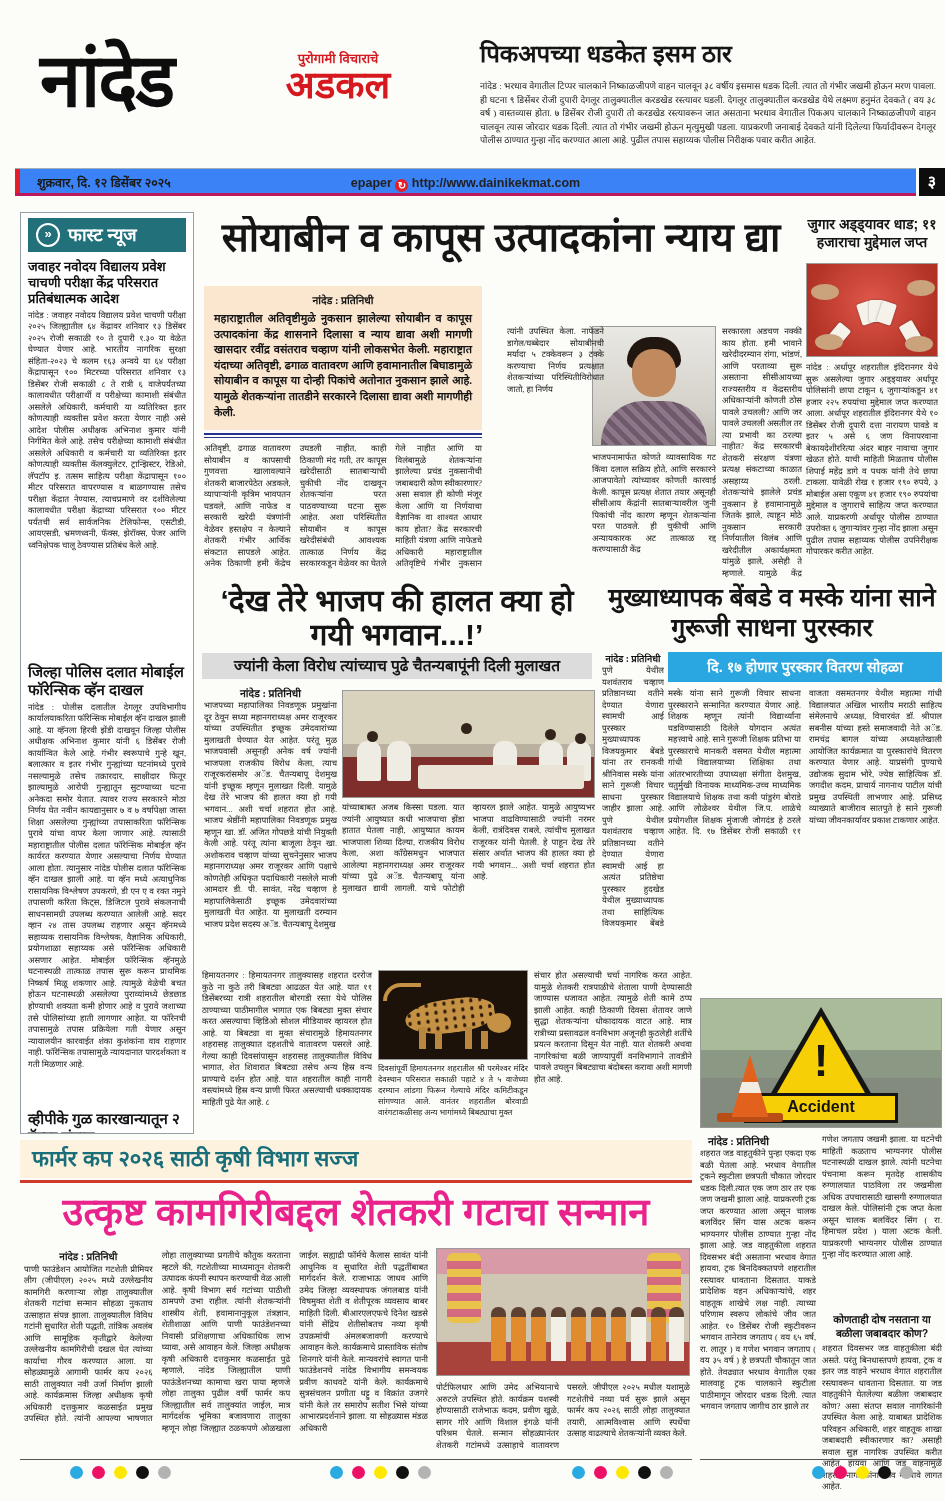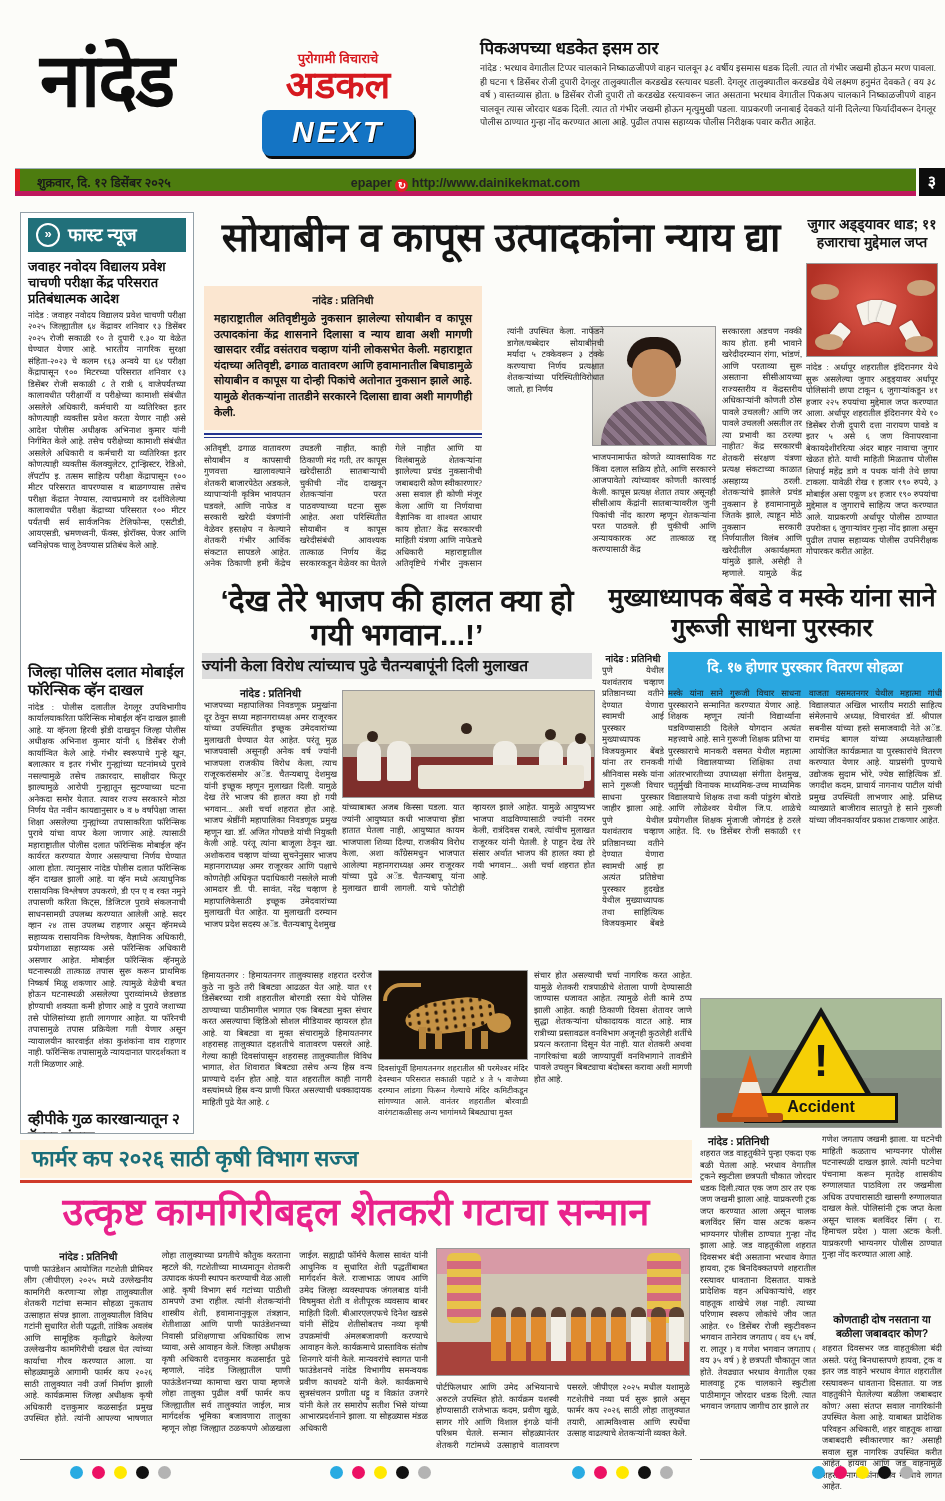--- a/index.html
+++ b/index.html
@@ -13,21 +13,21 @@
   .cols3{column-count:3;column-gap:9px}
   .byline{font-weight:bold;font-size:10.5px;text-align:center}
 
   
   .citylogo{font:900 74px/1.05 "Liberation Sans",sans-serif;color:#0d0d0d;letter-spacing:-2px}
   .tagline{color:#d6191f;font:bold 13px/1.1 "Liberation Sans",sans-serif;text-align:center}
   .brand{color:#d6191f;font:900 38px/1.05 "Liberation Sans",sans-serif;text-align:center}
   .nextbox{background:#1474c4;border-radius:8px;box-shadow:2px 3px 0 #0d0d0d;
            color:#fff;font:900 italic 30px/44px "Liberation Sans",sans-serif;
            text-align:center;letter-spacing:3px;text-shadow:1px 1px 0 #0d0d0d}
-  .datestrip{background:#4d7c0f;border-top:1px solid #9fb0b8;border-bottom:5px solid #be185d}
+  .datestrip{background:#3b82f6;border-top:1px solid #9fb0b8;border-bottom:3px solid #be185d}
   .redbar{position:absolute;left:0;top:0;width:5px;height:100%;background:#e31e24}
   .datetxt{font:bold 12.5px/28px "Liberation Sans",sans-serif;padding-left:14px;color:#1a1a1a}
   .epaper{position:absolute;left:0;right:0;top:0;text-align:center;font:bold 12.5px/28px "Liberation Sans",sans-serif;color:#222}
   .epicon{display:inline-block;width:13px;height:13px;border-radius:50%;background:#e31e24;color:#fff;
           font:bold 10px/13px "Liberation Sans",sans-serif;text-align:center;vertical-align:-2px}
   .pagebox{background:#0d0d0d;color:#fff;font:bold 16px/28px "Liberation Sans",sans-serif;text-align:center}
 
   
   .fastbox{border:1px solid #93a0a8;background:#fff;padding:5px 7px}
   .fasthead{background:#21707a;color:#fff;font:bold 18px/34px "Liberation Sans",sans-serif;
@@ -36,21 +36,21 @@
           text-align:center;font:bold 13px/18px "Liberation Sans",sans-serif}
   .fnh{font:bold 13px/1.22 "Liberation Sans",sans-serif;margin:7px 0 3px;color:#101010}
   .fnh2{font:bold 15px/1.2 "Liberation Sans",sans-serif;margin:8px 0 3px}
 
   .mainhead{font:900 40px/1.05 "Liberation Sans",sans-serif;text-align:center;white-space:nowrap;overflow:hidden}
   .leadbox{background:#fbe6d0;padding:7px 10px;overflow:hidden}
   .leadtxt{font-size:11px;line-height:1.42;font-weight:bold}
   .bluerule{border-top:2.5px solid #23348f;border-bottom:1.5px solid #23348f;height:5px}
   .kicker{background:#3b9b3e;color:#fff;font:bold 15.5px/30px "Liberation Sans",sans-serif;text-align:center}
   .bluebox{background:#2aa7e0;color:#fff;font:bold 14.5px/30px "Liberation Sans",sans-serif;text-align:center}
-  .graybar{background:#dcdcdc;font:bold 15.5px/26px "Liberation Sans",sans-serif;}
+  .graybar{background:#dcdcdc;font:bold 15.5px/26px "Liberation Sans",sans-serif;text-align:center}
   .h2a{font:900 30px/1.12 "Liberation Sans",sans-serif;text-align:center}
   .h2b{font:800 25px/1.2 "Liberation Sans",sans-serif;text-align:center}
   .h2c{font:900 26px/1.1 "Liberation Sans",sans-serif;text-align:center;white-space:nowrap;overflow:hidden}
   .h2d{font:900 21px/1.35 "Liberation Sans",sans-serif;text-align:center}
   .subh2{font:bold 10.5px/1.3 "Liberation Sans",sans-serif;text-align:center;margin:3px 0}
   .sideh{font:bold 14px/1.25 "Liberation Sans",sans-serif;text-align:center}
 
   .banner{background:#fdf2de;color:#196e79;font:bold 22px/38px "Liberation Sans",sans-serif;padding-left:12px}
   .redrule{background:#cf3b2a}
   .pinkhead{font:900 38px/1.2 "Liberation Sans",sans-serif;color:#e9228c;text-align:center;white-space:nowrap;overflow:hidden}
@@ -95,24 +95,23 @@
   .dot{width:13px;height:13px;border-radius:50%;display:inline-block}
 </style>
 </head>
 <body>
 
 <div class="page">
 
   <div class="abs citylogo" style="left:40px;top:42px;width:218px;height:112px">नांदेड</div>
   <div class="abs tagline" style="left:256px;top:52px;width:164px">पुरोगामी विचाराचे</div>
   <div class="abs brand" style="left:256px;top:66px;width:164px">अडकल</div>
-  <div class="abs nextbox" style="left:262px;top:110px;width:152px;height:46px">NEXT</div>
 
   <div class="abs" style="left:480px;top:36px;width:456px;height:130px">
-    <div class="hfont" style="font-weight:900;font-size:17px;margin-bottom:3px">पिकअपच्या धडकेत इसम ठार</div>
+    <div class="hfont" style="font-weight:900;font-size:24px;margin-bottom:11px">पिकअपच्या धडकेत इसम ठार</div>
     <div class="bodytxt j" style="font-size:9px;line-height:1.5;height:104px">नांदेड :  भरधाव वेगातील टिप्पर चालकाने निष्काळजीपणे वाहन चालवून ३८ वर्षीय इसमास धडक दिली. त्यात तो गंभीर जखमी होऊन मरण पावला. ही घटना ९ डिसेंबर रोजी दुपारी देगलूर तालुक्यातील करडखेड रस्त्यावर घडली.  देगलूर तालुक्यातील करडखेड येथे लक्ष्मण हनुमंत देवकते ( वय ३८ वर्ष ) वास्तव्यास होता. ७ डिसेंबर रोजी दुपारी तो करडखेड रस्त्यावरून जात असताना भरधाव वेगातील पिकअप चालकाने निष्काळजीपणे वाहन चालवून त्यास जोरदार धडक दिली. त्यात तो गंभीर जखमी होऊन मृत्युमुखी पडला. याप्रकरणी जनाबाई देवकते यांनी दिलेल्या फिर्यादीवरून देगलूर पोलीस ठाण्यात गुन्हा नोंद करण्यात आला आहे. पुढील तपास सहाय्यक पोलीस निरीक्षक पवार करीत आहेत.</div>
   </div>
 
   <div class="abs datestrip" style="left:15px;top:168px;width:901px;height:28px">
     <span class="redbar"></span>
     <span class="abs datetxt" style="left:8px;top:0">शुक्रवार, दि. १२ डिसेंबर २०२५</span>
     <span class="epaper">
       <span>epaper</span>
       <span class="epicon">↻</span>
       <span>http://www.dainikekmat.com</span>
@@ -183,21 +182,21 @@
     <span class="mhead" style="left:202px;top:38px"></span>
     <span class="mhead" style="left:232px;top:42px"></span>
   </div>
   <div class="abs bodytxt j cols2" style="left:342px;top:802px;width:253px;height:128px">यांच्याबाबत अजब किस्सा घडला. यात ज्यांनी आयुष्यात कधी भाजपाचा झेंडा हातात घेतला नाही, आयुष्यात कायम भाजपाला शिव्या दिल्या, राजकीय विरोध केला, अशा काँग्रेसमधुन भाजपात आलेल्या महानगराध्यक्ष अमर राजूरकर यांच्या पुढे अॅड. चैतन्यबापू यांना मुलाखत द्यावी लागली. याचे फोटोही व्हायरल झाले आहेत. यामुळे आयुष्यभर भाजपा वाढविण्यासाठी ज्यांनी नरमर केली, रात्रंदिवस राबले, त्यांचीच मुलाखत राजूरकर यांनी घेतली. हे पाहून देख तेरे संसार अर्थात भाजप की हालत क्या हो गयी भगवान... अशी चर्चा शहरात होत आहे.</div>
 
   <div class="abs h2b" style="left:602px;top:582px;width:340px;height:64px">मुख्याध्यापक बेंबडे व मस्के यांना साने गुरूजी साधना पुरस्कार</div>
   <div class="abs" style="left:602px;top:652px;width:62px;height:280px">
     <div style="font-weight:bold;font-size:9.5px;text-align:center">नांदेड : प्रतिनिधी</div>
     <div class="bodytxt j" style="height:262px">पुणे येथील यशवंतराव चव्हाण प्रतिष्ठानच्या वतीने देण्यात येणारा स्वामची आई पुरस्कार मुख्याध्यापक विजयकुमार बेंबडे यांना तर रानकवी श्रीनिवास मस्के यांना साने गुरूजी विचार साधना पुरस्कार जाहीर झाला आहे.  पुणे येथील यशवंतराव चव्हाण प्रतिष्ठानच्या वतीने देण्यात येणारा स्वामची आई हा अत्यंत प्रतिष्ठेचा पुरस्कार हुदखेड येथील मुख्याध्यापक तथा साहित्यिक विजयकुमार बेंबडे आणि त्यांच्या मातोश्री भारदाबाई धोंडीराम बेंबडे यांना जाहीर झाला आहे. प्रसिध्द रानकवी तथा गिरगाव येथील हु.वहिजीं स्मारक विद्यालयाचे शिक्षक श्रीनिवास</div>
   </div>
-  <div class="abs bluebox" style="left:668px;top:652px;width:274px;height:46px">दि. १७ होणार पुरस्कार वितरण सोहळा</div>
+  <div class="abs bluebox" style="left:668px;top:652px;width:274px;height:30px">दि. १७ होणार पुरस्कार वितरण सोहळा</div>
   <div class="abs bodytxt j cols2" style="left:668px;top:688px;width:274px;height:244px">मस्के यांना साने गुरूजी विचार साधना पुरस्काराने सन्मानित करण्यात येणार आहे. शिक्षक म्हणून त्यांनी विद्यार्थ्यांना घडविण्यासाठी दिलेले योगदान अत्यंत महत्त्वाचे आहे. साने गुरूजी शिक्षक प्रतिभा या पुरस्काराचे मानकरी वसमत येथील महात्मा गांधी विद्यालयाच्या शिक्षिका तथा आंतरभारतीच्या उपाध्यक्षा संगीता देशमुख, चतुर्मुखी विनायक माध्यमिक-उच्च माध्यमिक विद्यालयाचे शिक्षक तथा कवी पांडुरंग बोराडे आणि लोळेश्वर येथील जि.प. शाळेचे प्रयोगशील शिक्षक मुंजाजी जोगदंड हे ठरले आहेत. दि. १७ डिसेंबर रोजी सकाळी ११ वाजता वसमतनगर येथील महात्मा गांधी विद्यालयात अखिल भारतीय मराठी साहित्य संमेलनाचे अध्यक्ष, विचारवंत डॉ. श्रीपाल सबनीस यांच्या हस्ते समाजवादी नेते अॅड. रामचंद्र बागल यांच्या अध्यक्षतेखाली आयोजित कार्यक्रमात या पुरस्कारांचे वितरण करण्यात येणार आहे. याप्रसंगी पुण्याचे उद्योजक सुदाम भोरे, ज्येष्ठ साहित्यिक डॉ. जगदीश कदम, प्राचार्य नागनाथ पाटील यांची प्रमुख उपस्थिती लाभणार आहे. प्रसिध्द व्याख्याते बाजीराव सातपुते हे साने गुरूजी यांच्या जीवनकार्यावर प्रकाश टाकणार आहेत.</div>
 
   <div class="abs bodytxt j" style="left:202px;top:970px;width:170px;height:162px">हिमायतनगर : हिमायतनगर तालुक्यासह शहरात दररोज कुठे ना कुठे तरी बिबट्या आढळत येत आहे. यात ११ डिसेंबरच्या रात्री शहरातील बोरगडी रस्ता येथे पोलिस ठाण्याच्या पाठीमागील भागात एक बिबट्या मुक्त संचार करत असल्याचा व्हिडिओ सोशल मीडियावर व्हायरल होत आहे. या बिबट्या वा मुक्त संचारामुळे हिमायतनगर शहरासह तालुक्यात दहशतीचे वातावरण पसरले आहे.   गेल्या काही दिवसांपासून शहरासह तालुक्यातील विविध भागात, शेत शिवारात बिबट्या तसेच अन्य हिस्र वन्य प्राण्याचे दर्शन होत आहे. यात शहरातील काही नागरी वस्त्यांमध्ये हिस्र वन्य प्राणी फिरत असल्याची धक्कादायक माहिती पुढे येत आहे. ८</div>
   <div class="abs photo leopard-photo" style="left:378px;top:970px;width:150px;height:90px">
     <span class="leo-tail"></span>
     <span class="leo-body"></span>
     <span class="leo-head"></span>
     <span class="leo-leg" style="left:40px"></span>
     <span class="leo-leg" style="left:56px;height:18px"></span>
     <span class="leo-leg" style="left:86px"></span>

